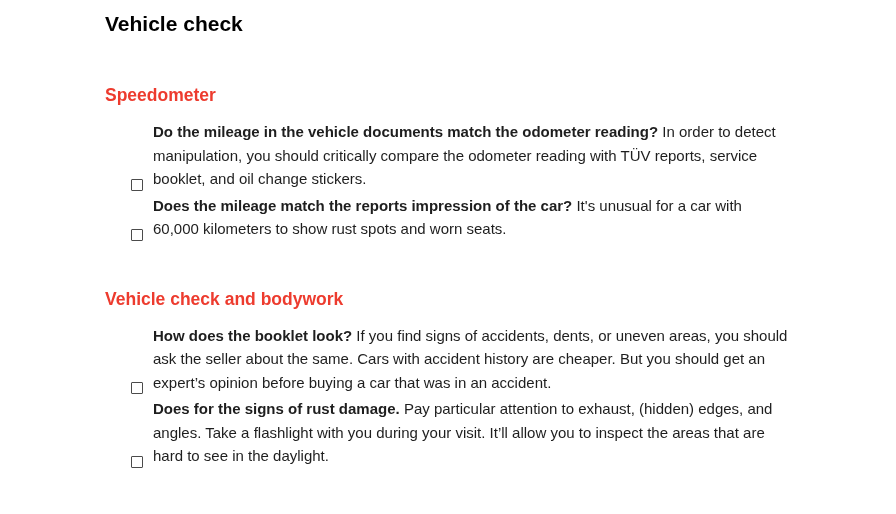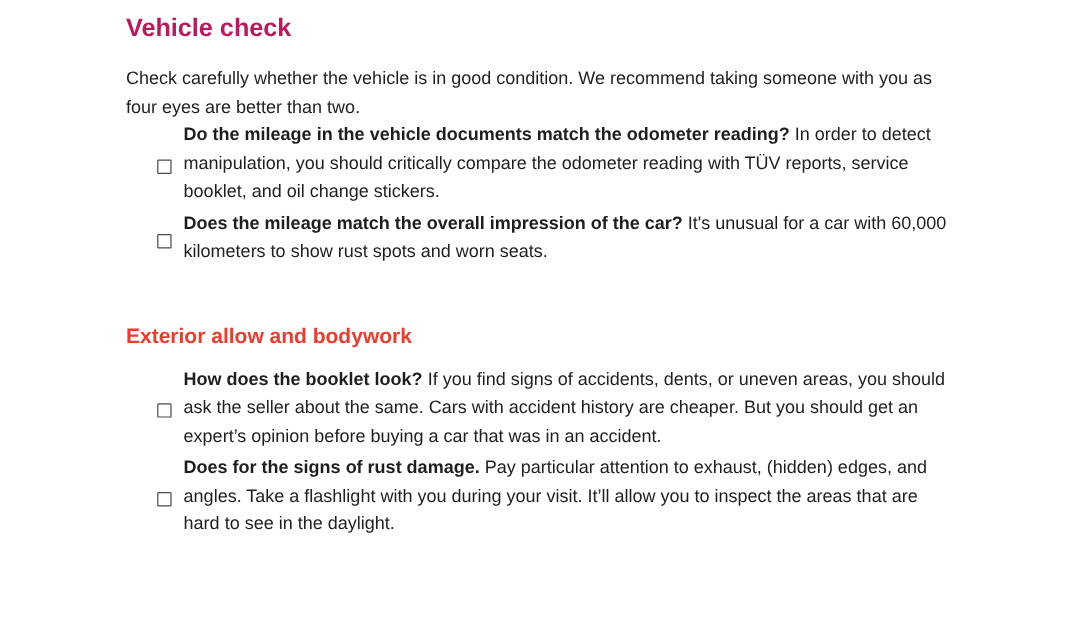--- a/index.html
+++ b/index.html
@@ -6,42 +6,42 @@
   html,body { background:#ffffff; }
   body {
     width:896px; height:514px; overflow:hidden;
     font-family:"Liberation Sans", sans-serif;
     color:#1e1e1e;
     -webkit-font-smoothing:antialiased;
   }
   .page { padding:11px 100px 0 105px; }
 
   .doc-title {
-    color:#be185d;
+    color:#000000;
     font-size:21px;
     font-weight:700;
     line-height:26px;
     margin:0 0 17px 0;
   }
   .intro {
     font-size:15px;
     line-height:23.5px;
     max-width:692px;
   }
   .section-heading {
     color:#ed3b2e;
     font-size:17.5px;
     font-weight:700;
     line-height:22px;
     margin:47px 0 14px 0;
   }
   .checklist { }
   .check-item {
     display:flex;
-    align-items:center;
+    align-items:flex-end;
     padding-left:26px;
     margin-bottom:3px;
     font-size:15px;
     line-height:23.5px;
   }
   .checkbox {
     flex:none;
     width:12px; height:12px;
     border:1.5px solid #4b4b4b;
     border-radius:1px;
@@ -53,46 +53,46 @@
   .item-text { max-width:638px; }
   .item-lead { font-weight:700; }
 </style>
 </head>
 <body>
 
 <div class="page">
 
   <h1 class="doc-title">Vehicle check</h1>
 
-  <p class="intro">Check carefully whether the vehicle is in good condition. We recommend taking someone with you as four eyes are better than two.</p>
 
   <div class="section">
+    <h2 class="section-heading">Speedometer</h2>
     <div class="checklist">
 
       <div class="check-item">
         <span class="checkbox"></span>
         <span class="item-text">
           <span class="item-lead">Do the mileage in the vehicle documents match the odometer reading?</span>
           <span class="item-rest">In order to detect manipulation, you should critically compare the odometer reading with TÜV reports, service booklet, and oil change stickers.</span>
         </span>
       </div>
 
       <div class="check-item">
         <span class="checkbox"></span>
         <span class="item-text">
-          <span class="item-lead">Does the mileage match the overall impression of the car?</span>
+          <span class="item-lead">Does the mileage match the reports impression of the car?</span>
           <span class="item-rest">It's unusual for a car with 60,000 kilometers to show rust spots and worn seats.</span>
         </span>
       </div>
 
     </div>
   </div>
 
   <div class="section">
-    <h2 class="section-heading">Exterior allow and bodywork</h2>
+    <h2 class="section-heading">Vehicle check and bodywork</h2>
     <div class="checklist">
 
       <div class="check-item">
         <span class="checkbox"></span>
         <span class="item-text">
           <span class="item-lead">How does the booklet look?</span>
           <span class="item-rest">If you find signs of accidents, dents, or uneven areas, you should ask the seller about the same. Cars with accident history are cheaper. But you should get an expert’s opinion before buying a car that was in an accident.</span>
         </span>
       </div>
 

